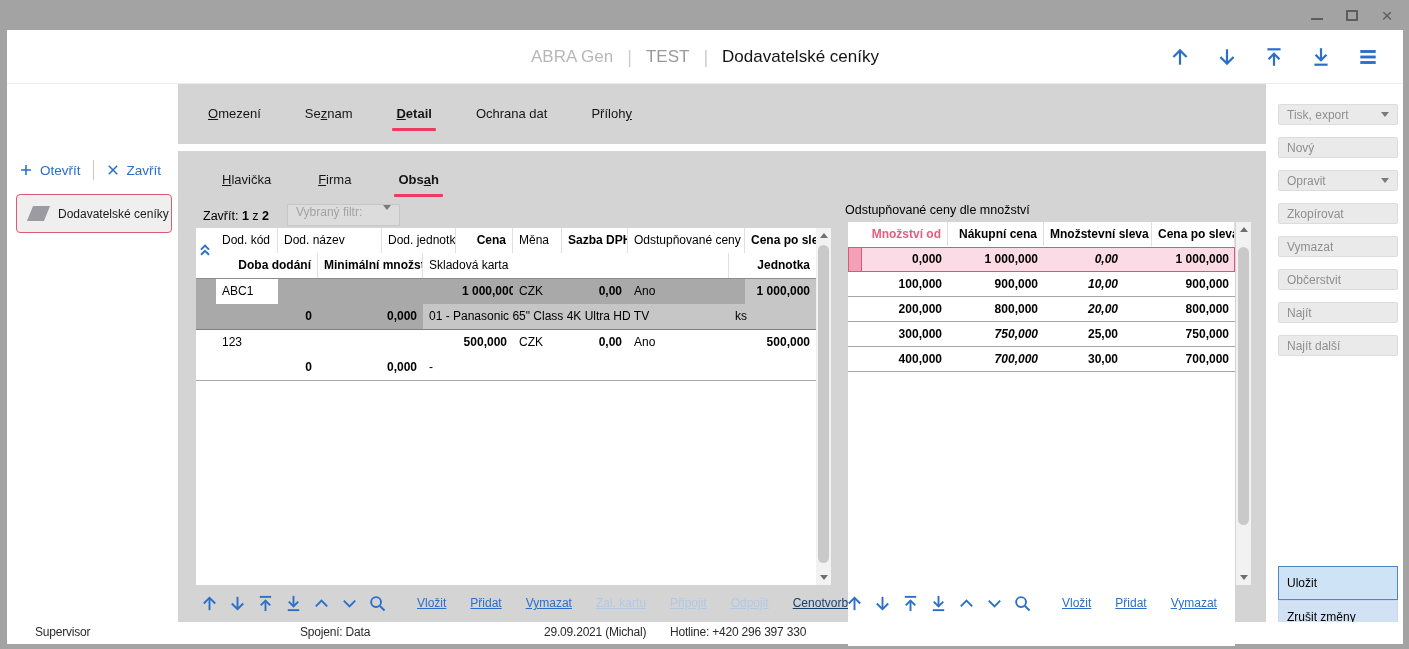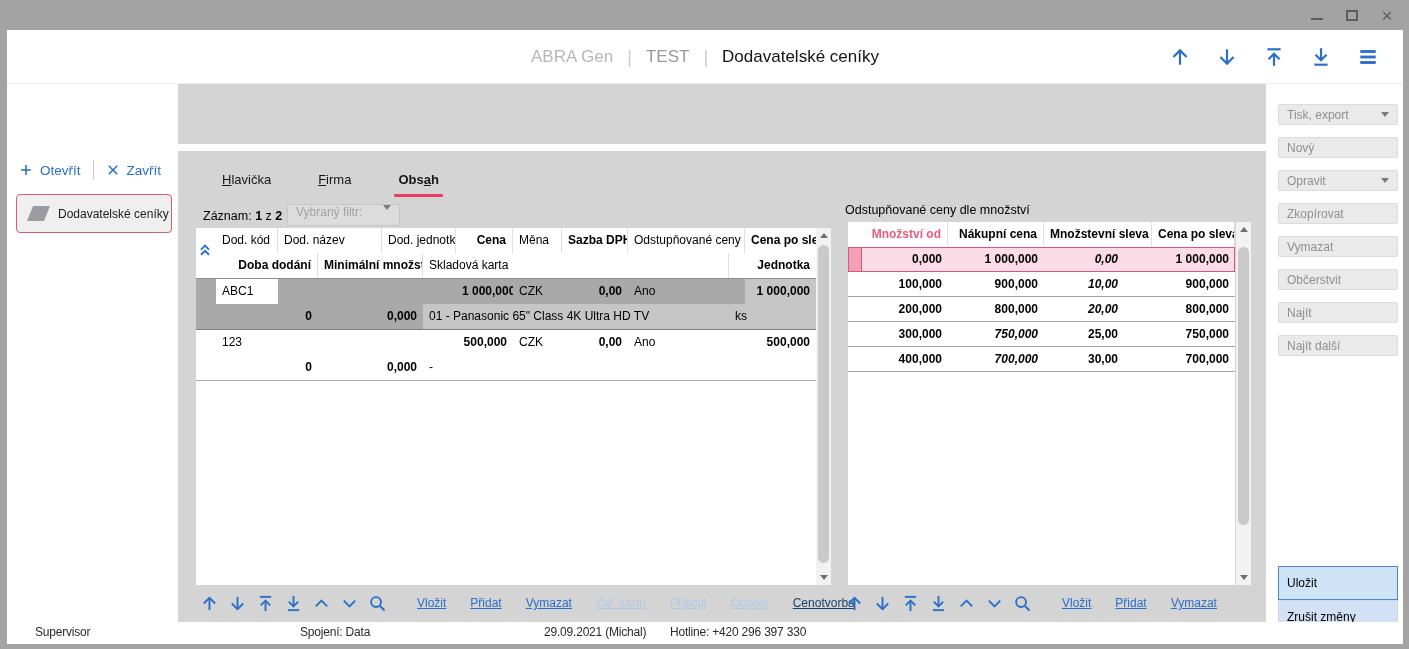--- a/index.html
+++ b/index.html
@@ -69,21 +69,21 @@
   .hcell { border-right:1px solid #e0e0e0; }
   .grid1 .hcell:last-child, .grid2 .hcell:last-child { border-right:none; }
   .a-l { text-align:left; } .a-r { text-align:right;font-weight:bold; }
   .record { border-bottom:1px solid #a8a8a8; }
   .record.sel { background:#a9a9a9; border-top:1px solid #8c8c8c; border-bottom:1px solid #7f7f7f; }
   .cell-edit { background:#ffffff; }
   .cell-lite { background:#c6c6c6; }
 
   
   .tier-title { position:absolute; left:667px; top:119px; font-size:12.5px; color:#000; }
-  .tier-table { position:absolute; left:670px; top:138px; width:387px; height:363px; background:#fff; }
+  .tier-table { position:absolute; left:670px; top:138px; width:387px; height:424px; background:#fff; }
   .tgrid { display:grid; grid-template-columns:14px 86px 96px 108px 1fr; height:25px; }
   .tgrid .hcell, .tgrid .cell { line-height:24px; height:24px; }
   .sorted { color:#e2607f; }
   .trow { border-bottom:1px solid #a5a5a5; }
   .trow.sel { background:#fbdce6; outline:1px solid #d8577b; outline-offset:-1px; border-bottom:1px solid #d8577b; }
   .trow.sel .ind { background:#f4a1b8; border-right:1px solid #d8577b; }
   .ind { height:100%; }
   .it { font-style:italic; }
   .pad-r { padding-right:34px; }
 
@@ -215,29 +215,36 @@
         <span>Zavřít</span>
       </div>
     </div>
     <div class="sidebar-card">
       <div class="parallelogram"></div>
       <span>Dodavatelské ceníky</span>
     </div>
   </div>
 
   <div class="center-panel">
+    <div class="tabs-row" id="main-tabs">
+        <div class="tab"><span><u>O</u>mezení</span></div>
+        <div class="tab"><span>Se<u>z</u>nam</span></div>
+        <div class="tab active"><span><u>D</u>etail</span><div class="tab-underline"></div></div>
+        <div class="tab"><span>Ochrana dat</span></div>
+        <div class="tab"><span>Příloh<u>y</u></span></div>
+      </div>
     <div class="white-strip"></div>
     <div class="subtabs-row" id="sub-tabs">
         <div class="tab"><span><u>H</u>lavička</span></div>
         <div class="tab"><span><u>F</u>irma</span></div>
         <div class="tab active"><span>Obs<u>a</u>h</span><div class="tab-underline"></div></div>
       </div>
 
     <div class="record-info">
-      <span>Záznam:</span>
+      <span>Zavřít:</span>
       <b>1</b>
       <span>z</span>
       <b>2</b>
     </div>
     <div class="filter-dropdown">
       <span>Vybraný filtr:</span>
       <span class="caret"></span>
     </div>
 
     <div class="items-table">

